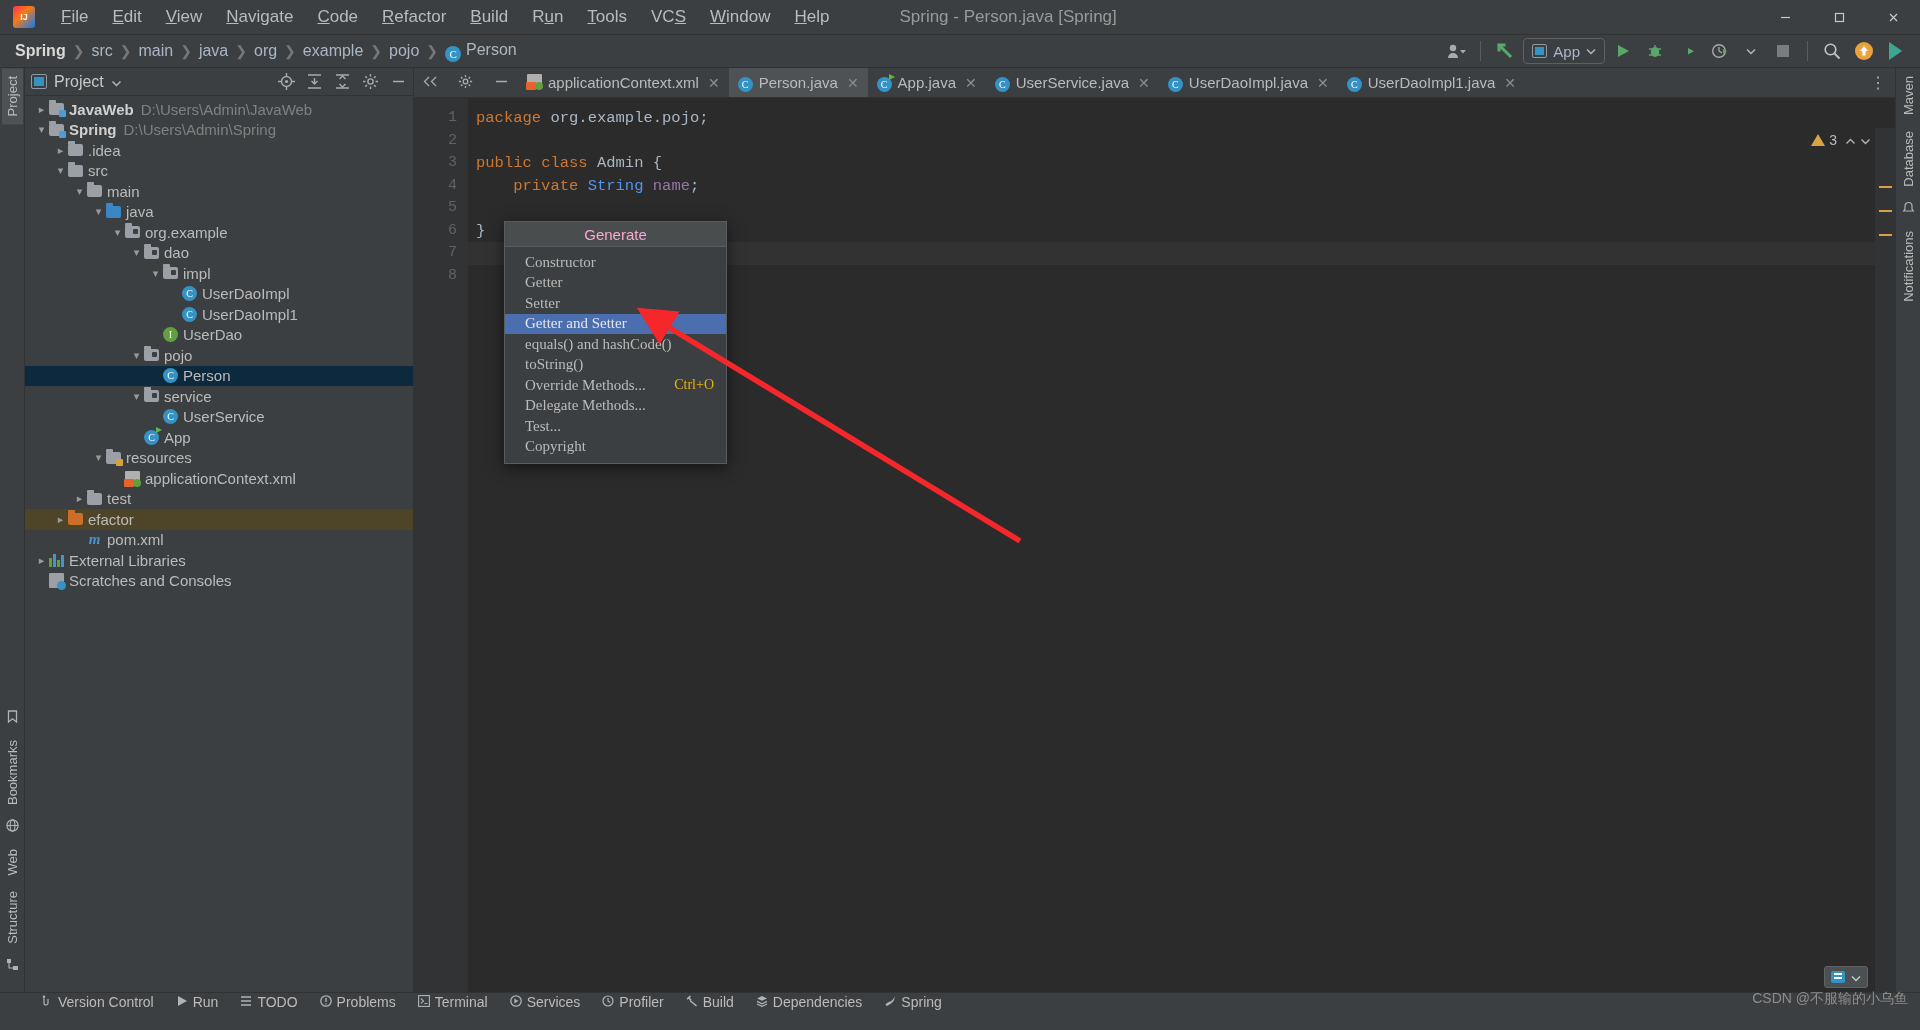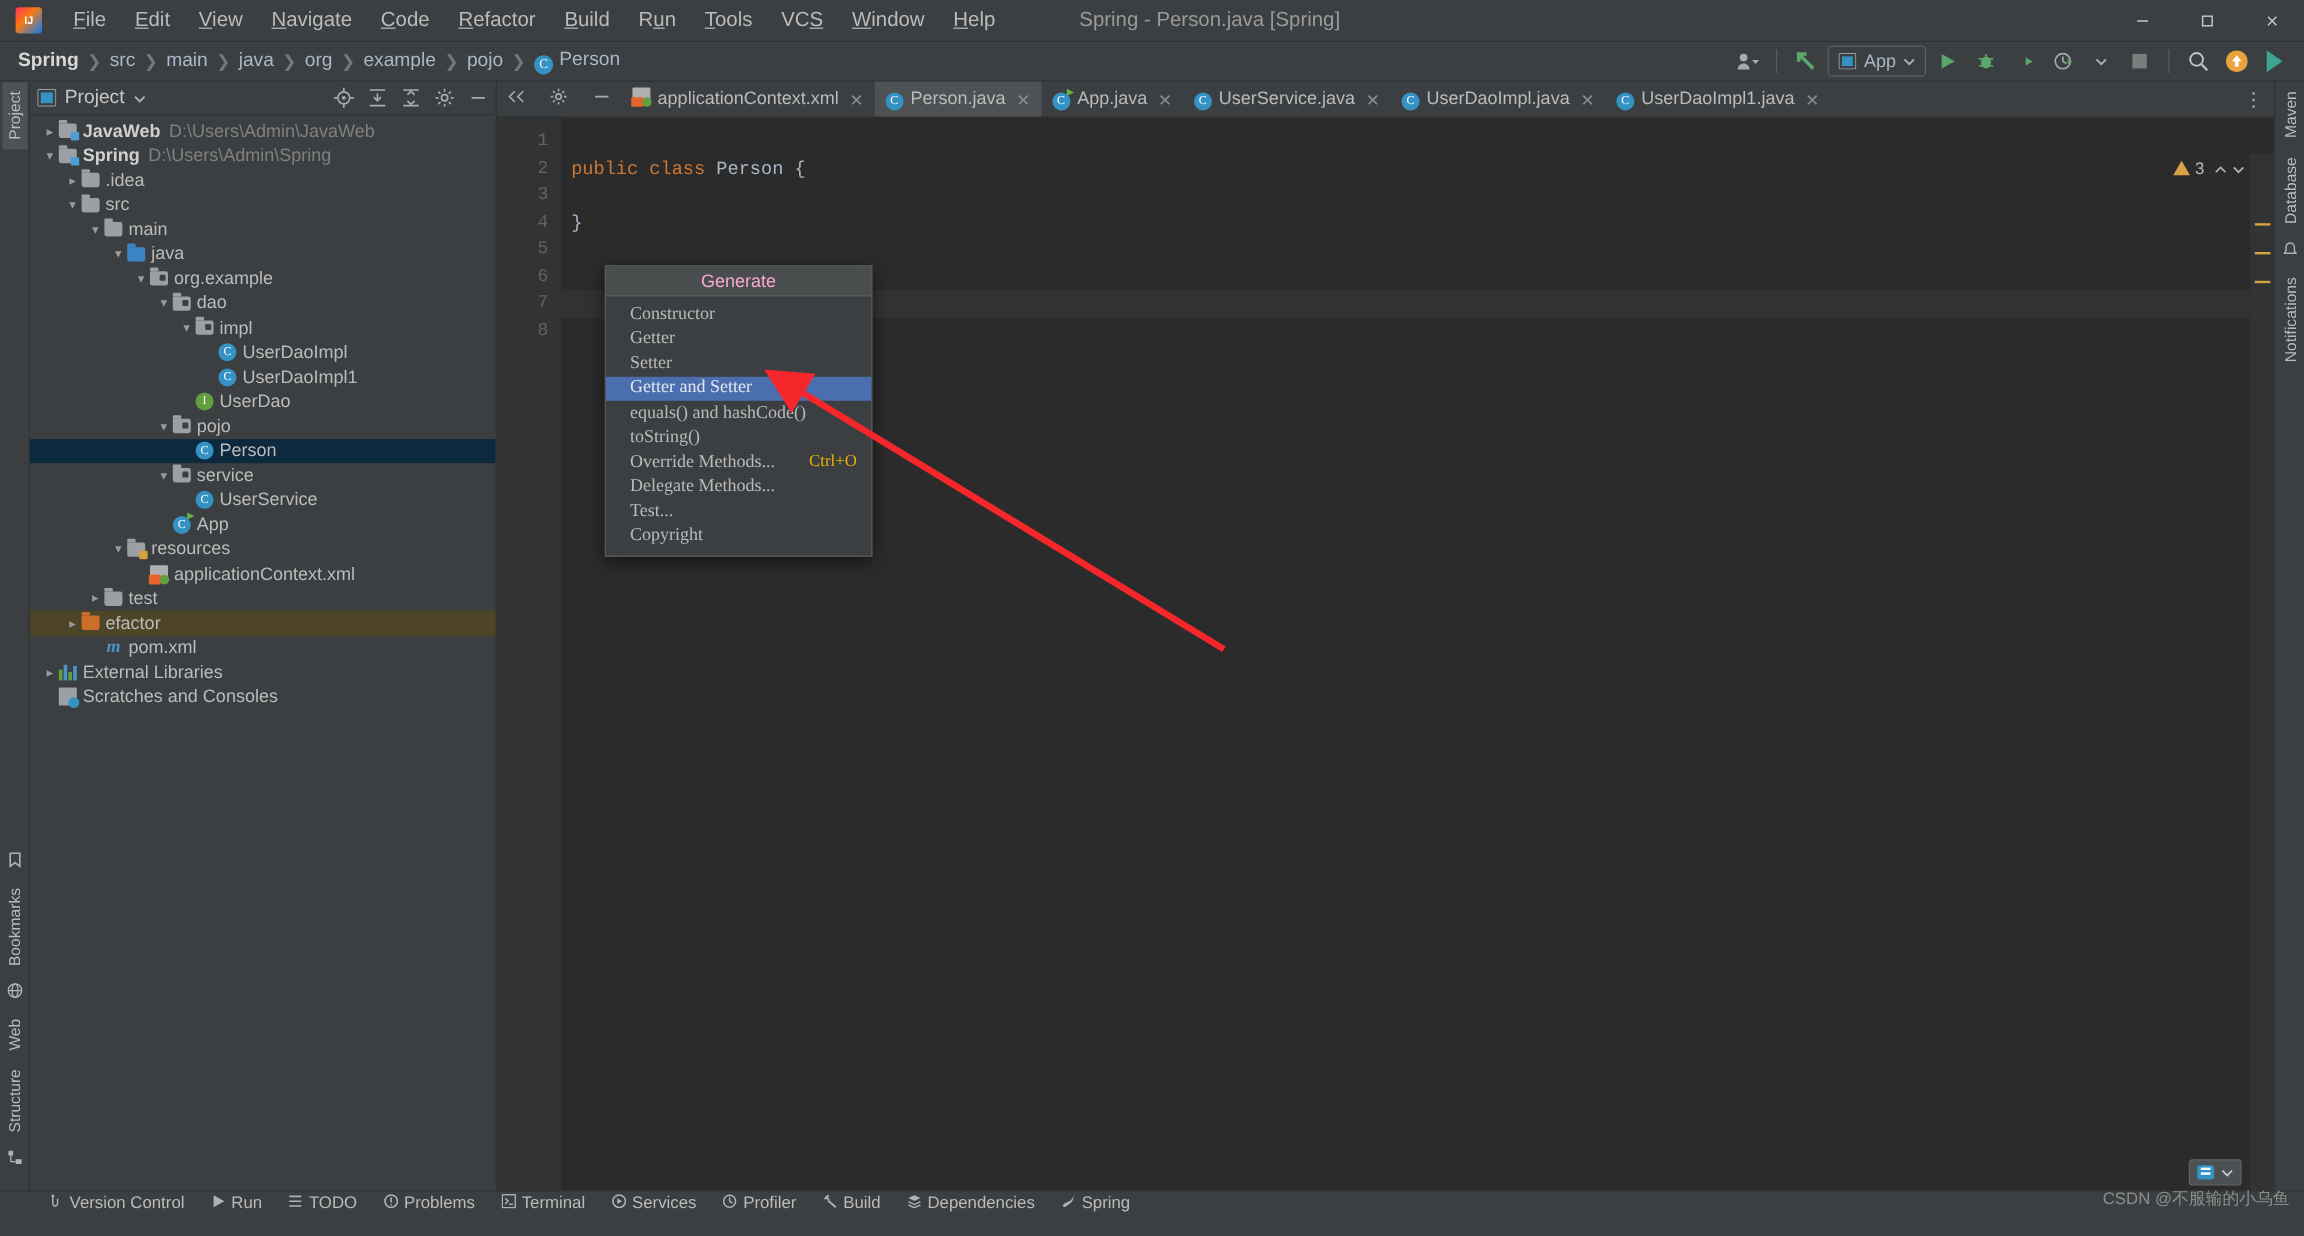--- a/index.html
+++ b/index.html
@@ -774,22 +774,24 @@
           <div>2</div>
           <div>3</div>
           <div>4</div>
           <div>5</div>
           <div>6</div>
           <div>7</div>
           <div>8</div>
         </div>
       <div class="code" id="code">
         <div class="current-line" style="top:144px"></div>
+      <div class="ln"><span class="kw">package</span><span class="plain"> org.example.pojo;</span></div>
           <div class="ln">&nbsp;</div>
-          <div class="ln"><span class="kw">public</span><span class="plain"> </span><span class="kw">class</span><span class="plain"> Person {</span></div>
+          <div class="ln"><span class="kw">public</span><span class="plain"> </span><span class="kw">class</span><span class="plain"> Admin {</span></div>
+          <div class="ln"><span class="plain">    </span><span class="kw">private</span><span class="plain"> </span><span class="type">String</span><span class="plain"> </span><span class="fld">name</span><span class="plain">;</span></div>
           <div class="ln">&nbsp;</div>
           <div class="ln"><span class="plain">}</span></div>
           <div class="ln">&nbsp;</div>
         </div>
       <div class="errstripe">
         <div class="stripe-mark" style="top:58px"></div>
         <div class="stripe-mark" style="top:82px"></div>
         <div class="stripe-mark" style="top:106px"></div>
       </div>
       <div class="warn-badge">

